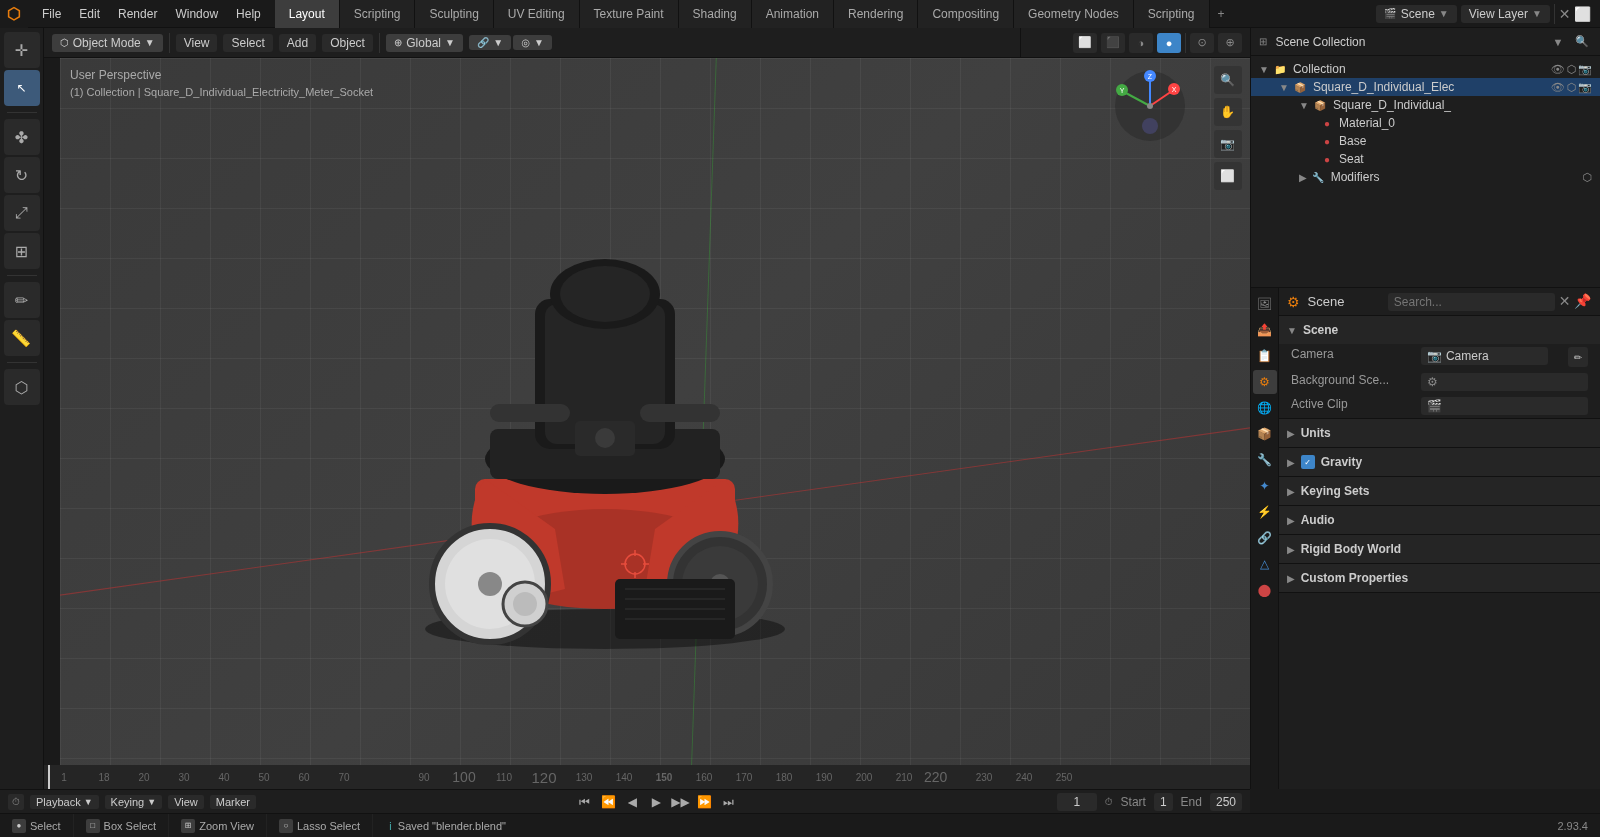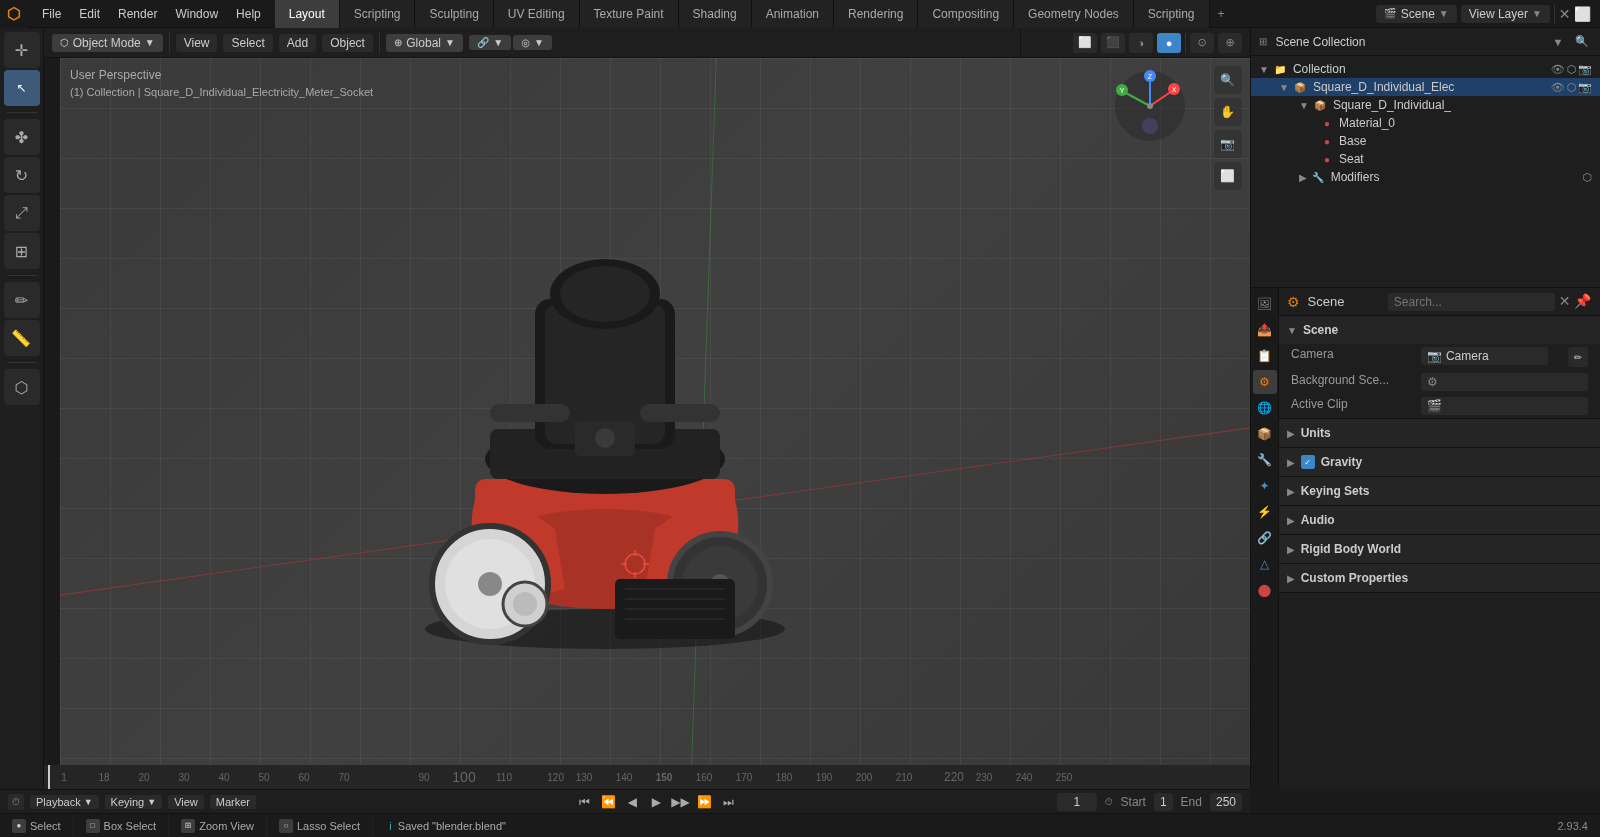--- a/index.html
+++ b/index.html
@@ -912,31 +912,31 @@
     <div style="min-width:40px;text-align:center;font-size:10px;color:#666;">20</div>
     <div style="min-width:40px;text-align:center;font-size:10px;color:#666;">30</div>
     <div style="min-width:40px;text-align:center;font-size:10px;color:#666;">40</div>
     <div style="min-width:40px;text-align:center;font-size:10px;color:#666;">50</div>
     <div style="min-width:40px;text-align:center;font-size:10px;color:#666;">60</div>
     <div style="min-width:40px;text-align:center;font-size:10px;color:#666;">70</div>
     <div style="min-width:40px;text-align:center;font-size:10px;color:#666;margin-top:48px;">80</div>
     <div style="min-width:40px;text-align:center;font-size:10px;color:#666;">90</div>
     <div style="min-width:40px;text-align:center;font-size:14px;color:#666;">100</div>
     <div style="min-width:40px;text-align:center;font-size:10px;color:#666;">110</div>
-    <div style="min-width:40px;text-align:right;font-size:10px;color:#666;">120</div>
+    <div style="min-width:40px;text-align:center;font-size:15px;color:#666;">120</div>
     <div style="min-width:40px;text-align:center;font-size:10px;color:#666;">130</div>
     <div style="min-width:40px;text-align:center;font-size:10px;color:#666;">140</div>
     <div style="min-width:40px;text-align:center;font-size:10px;color:#666;font-weight:bold;">150</div>
     <div style="min-width:40px;text-align:center;font-size:10px;color:#666;">160</div>
     <div style="min-width:40px;text-align:center;font-size:10px;color:#666;">170</div>
     <div style="min-width:40px;text-align:center;font-size:10px;color:#666;">180</div>
     <div style="min-width:40px;text-align:center;font-size:10px;color:#666;">190</div>
     <div style="min-width:40px;text-align:center;font-size:10px;color:#666;">200</div>
     <div style="min-width:40px;text-align:center;font-size:10px;color:#666;">210</div>
-    <div style="min-width:40px;text-align:right;font-size:12px;color:#666;">220</div>
+    <div style="min-width:40px;text-align:left;font-size:14px;color:#666;">220</div>
     <div style="min-width:40px;text-align:center;font-size:10px;color:#666;">230</div>
     <div style="min-width:40px;text-align:center;font-size:10px;color:#666;">240</div>
     <div style="min-width:40px;text-align:center;font-size:10px;color:#666;">250</div>
   </div>
 </div>
 
 <div class="full-bottom-bar">
   <div class="status-item">
     <div class="status-icon">●</div>
     <span>Select</span>

